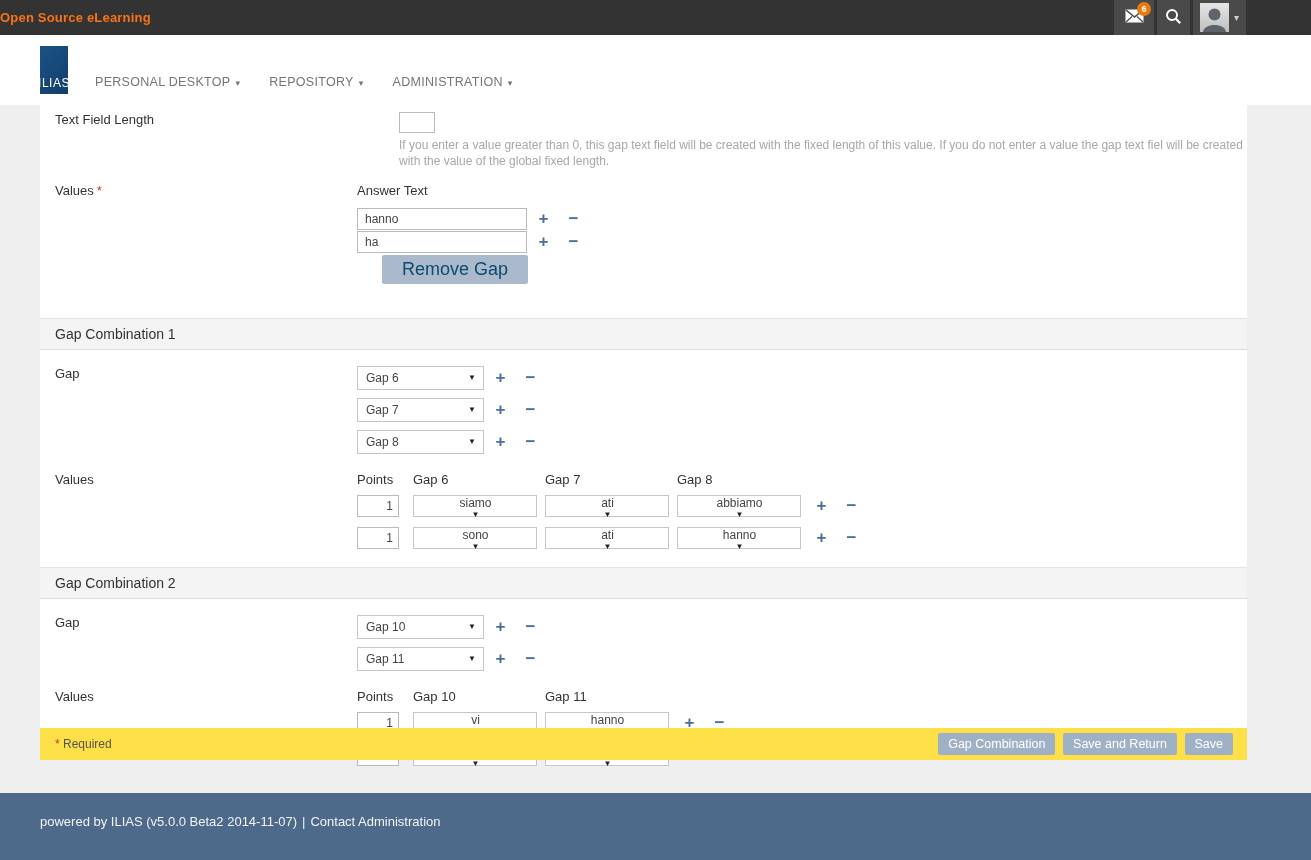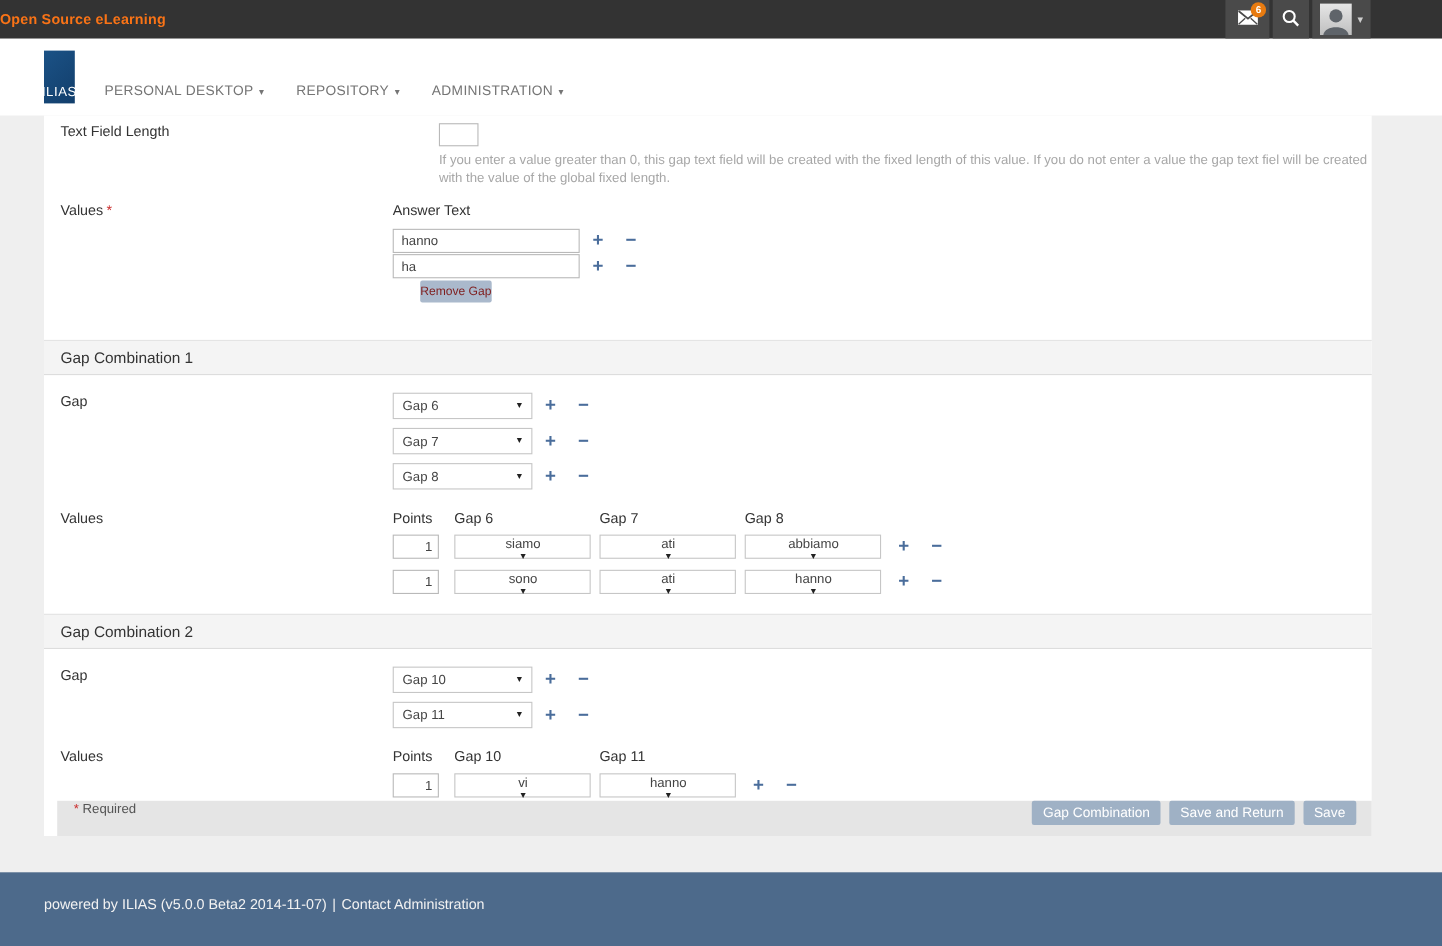--- a/index.html
+++ b/index.html
@@ -72,22 +72,22 @@
     width:170px; height:22px; border:1px solid #b9b9b9; padding:0 7px;
     font-size:12px; color:#444;
   }
   .pm {
     font-weight:bold; color:#4a6d9b; font-size:17px; width:13px;
     text-align:center; cursor:pointer; line-height:1; user-select:none;
   }
   .pm-plus { margin-left:10px; }
   .pm-minus { margin-left:17px; }
   .remove-gap {
-    display:inline-block; margin:1px 0 0 25px; background:#aab9cc; color:#7f1d1d;
-    font-size:11px; padding:4px 0; border-radius:2px; cursor:pointer;
+    display:inline-block; margin:1px 0 0 25px; background:#aab9cc; color:#0c4a6e;
+    font-size:18px; padding:4px 20px; border-radius:2px; cursor:pointer;
   }
 
   .section-header {
     background:#f4f4f4; border-top:1px solid #e4e4e4; border-bottom:1px solid #dddddd;
     height:32px; line-height:30px; padding-left:15px; font-size:14px; color:#333;
   }
   .mt-lg { margin-top:34px; }
   .mt-sm { margin-top:8px; }
 
   .gap-row { padding-top:16px; }
@@ -104,22 +104,22 @@
   .vals-header { display:flex; font-size:13px; color:#333; margin-bottom:8px; }
   .vh-points { width:56px; }
   .vh-gap { width:132px; }
   .val-line { display:flex; align-items:center; margin-bottom:10px; }
   .points-input {
     width:42px; height:22px; border:1px solid #b9b9b9; text-align:right;
     padding:0 5px; margin-right:14px; font-size:12px; color:#444;
   }
 
   .cmd-bar {
-    position:absolute; left:12px; right:0; bottom:0; height:32px;
-    background:#e5e5e5; display:flex; 
+    position:absolute; left:0; right:0; bottom:0; height:32px;
+    background:#fde047; display:flex; align-items:center;
     justify-content:space-between; padding:0 14px 0 15px;
   }
   .required-note { font-size:12px; color:#555; }
   .btn {
     display:inline-block; background:#9fb1c5; color:#fff; font-size:12.5px;
     padding:4px 10px; margin-left:4px; border-radius:2px; cursor:pointer;
   }
 
   
   .footer {

